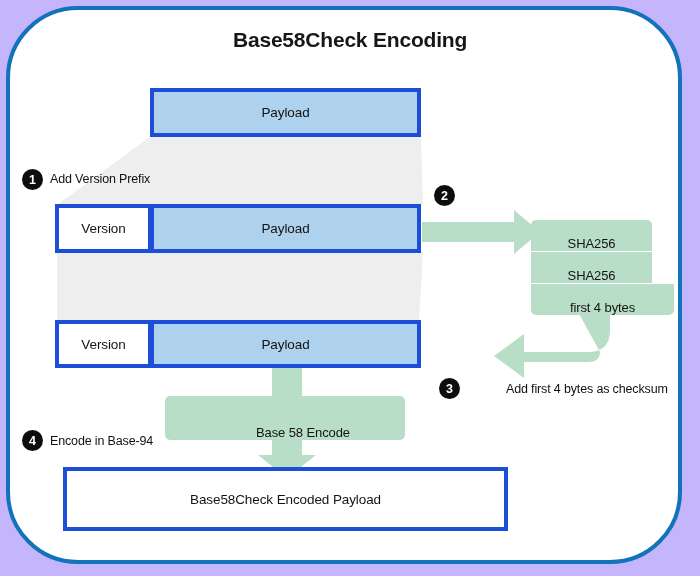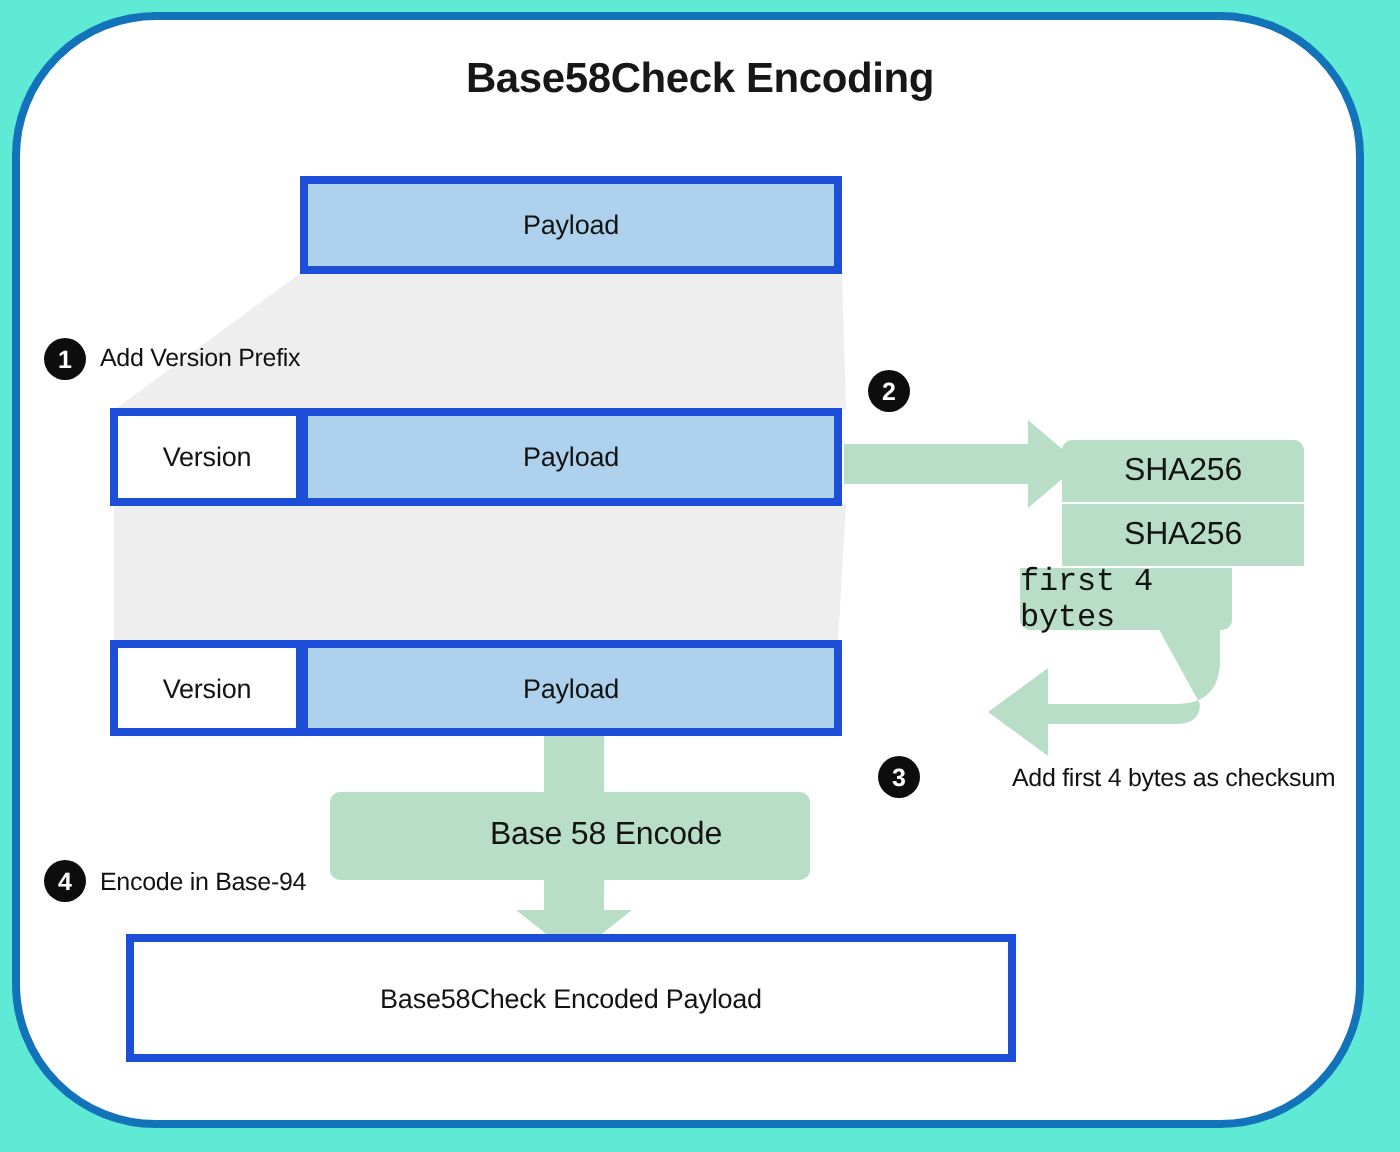--- a/index.html
+++ b/index.html
@@ -7,21 +7,21 @@
     padding: 0;
     background: #ffffff;
   }
   body {
     font-family: "Liberation Sans", sans-serif;
   }
   #canvas {
     position: relative;
     width: 700px;
     height: 576px;
-    background: #5eead4;
+    background: #c4b5fd;
     overflow: hidden;
   }
   #outer-frame {
     position: absolute;
     left: 6px;
     top: 6px;
     width: 676px;
     height: 558px;
     border: 4px solid #1273ba;
     border-radius: 72px;
@@ -60,24 +60,24 @@
     border-width: 4px;
   }
 
   
   .green-box {
     position: absolute;
     box-sizing: border-box;
     background: #b9dec7;
     border-radius: 5px;
     display: flex;
-    align-items: center;
+    align-items: flex-end;
     justify-content: center;
     color: #131313;
-    font-size: 16px;
+    font-size: 13px;
     letter-spacing: -0.1px;
   }
   .green-box.square-top { border-top-left-radius: 0; border-top-right-radius: 0; }
   .green-box.square-bot { border-bottom-left-radius: 0; border-bottom-right-radius: 0; }
 
   
   .badge {
     position: absolute;
     width: 21px;
     height: 21px;
@@ -170,21 +170,21 @@
   <div class="badge" style="left:434px; top:185px;">
     <span>2</span>
   </div>
 
   <div class="green-box square-bot" style="left:531px; top:220px; width:121px; height:31px;">
     <span>SHA256</span>
   </div>
   <div class="green-box square-top square-bot" style="left:531px; top:252px; width:121px; height:31px;">
     <span>SHA256</span>
   </div>
-  <div class="green-box square-top" style="left:510px; top:284px; width:106px; height:31px;font-family:Liberation Mono, monospace;">
+  <div class="green-box square-top" style="left:531px; top:284px; width:143px; height:31px;">
     <span>first 4 bytes</span>
   </div>
 
   <div class="box thick" style="left:55px; top:320px; width:97px; height:48px;">
     <span>Version</span>
   </div>
   <div class="box filled thick" style="left:150px; top:320px; width:271px; height:48px;">
     <span>Payload</span>
   </div>
 

